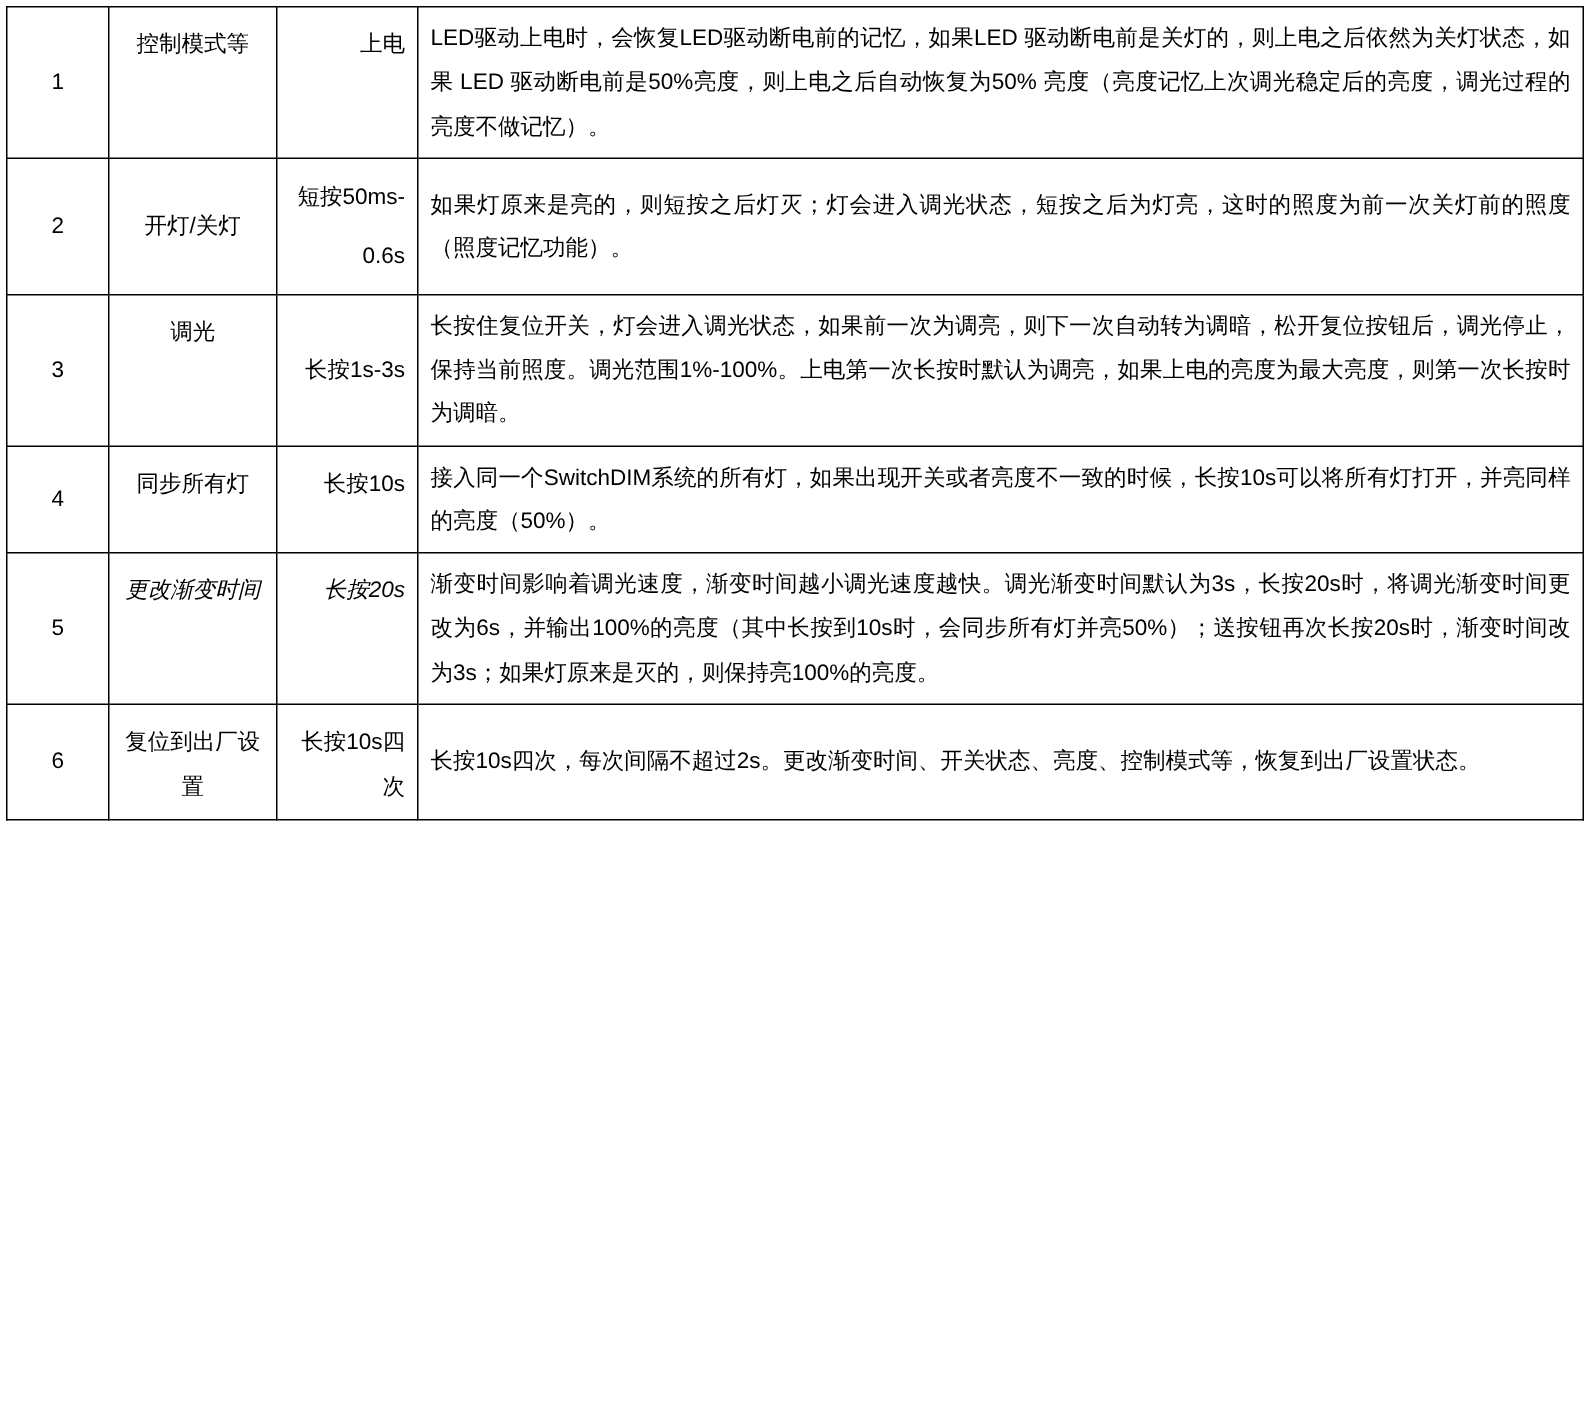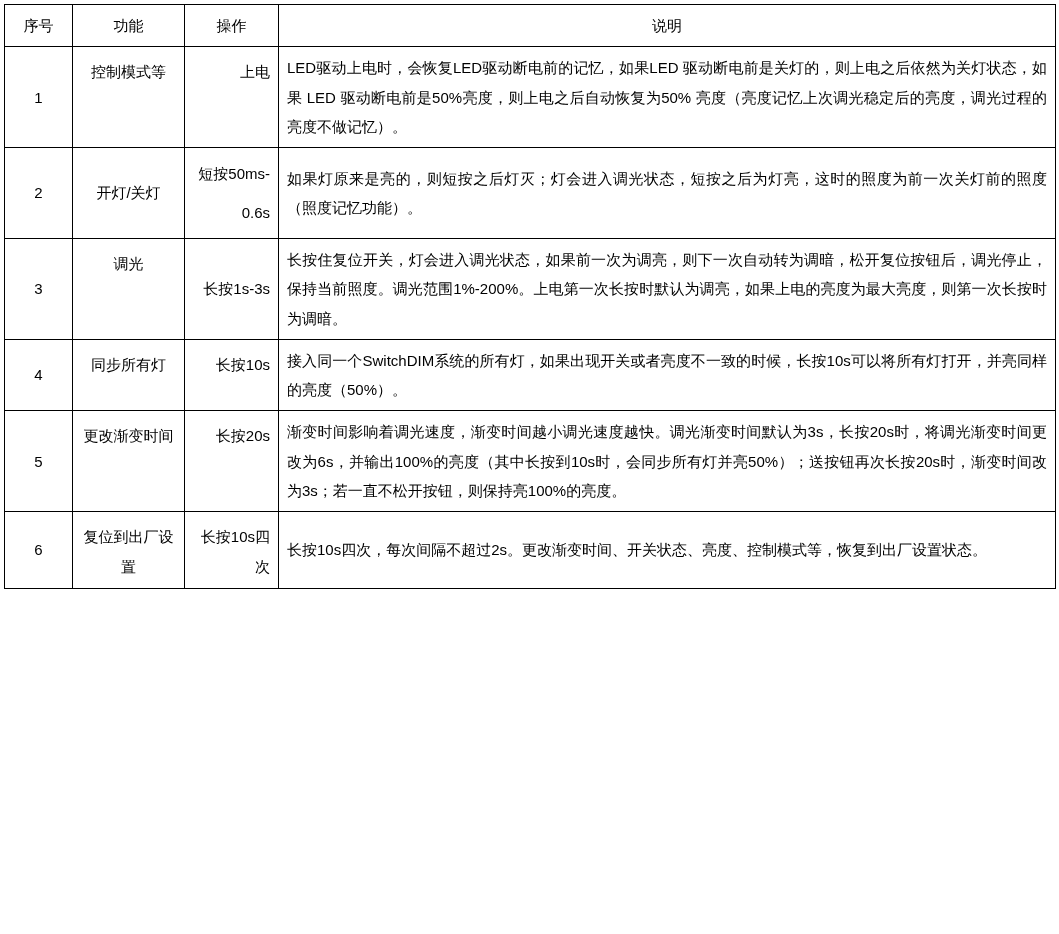--- a/index.html
+++ b/index.html
@@ -61,21 +61,21 @@
     text-align: justify;
     vertical-align: top;
     padding-top: 10px;
     padding-left: 12px;
     padding-right: 12px;
     line-height: 2.1;
   }
   
   tr.r1 td.col-func, tr.r1 td.col-oper { vertical-align: top; padding-top: 10px; }
   tr.r4 td.col-func, tr.r4 td.col-oper { vertical-align: top; padding-top: 10px; }
-  tr.r5 td.col-func, tr.r5 td.col-oper { vertical-align: top; padding-top: 10px; }
+  tr.r5 td.col-func, tr.r5 td.col-oper { vertical-align: top; padding-top: 10px; font-style: italic; }
   tr.r6 td.col-func, tr.r6 td.col-oper { vertical-align: top; padding-top: 10px; }
   tr.r2 td.col-oper { vertical-align: middle; line-height: 2.6; margin-left: 26px; }
   tr.r2 td.col-func { vertical-align: middle; }
   tr.r3 td.col-oper { vertical-align: middle; line-height: 2.6; }
   tr.r3 td.col-func { vertical-align: top; padding-top: 10px; }
   tr.r4 td.col-func { line-height: 2.0; }
   tr.r5 td.col-func { line-height: 2.0; }
   tr.r6 td.col-func { line-height: 2.0; }
   tr.r6 td.col-oper { line-height: 2.0; }
 </style>
@@ -84,60 +84,54 @@
 
 <div class="doc">
   <table class="spec-table">
     <colgroup>
       <col class="c-no">
       <col class="c-func">
       <col class="c-oper">
       <col class="c-desc">
     </colgroup>
     <tbody>
-      <tr class="th-row">
-        <td>序号</td>
-        <td>功能</td>
-        <td>操作</td>
-        <td>说明</td>
-      </tr>
 
       <tr class="r1">
         <td class="col-no">1</td>
         <td class="col-func">控制模式等</td>
         <td class="col-oper">上电</td>
         <td class="col-desc">LED驱动上电时，会恢复LED驱动断电前的记忆，如果LED 驱动断电前是关灯的，则上电之后依然为关灯状态，如果 LED 驱动断电前是50%亮度，则上电之后自动恢复为50% 亮度（亮度记忆上次调光稳定后的亮度，调光过程的亮度不做记忆）。</td>
       </tr>
 
       <tr class="r2">
         <td class="col-no">2</td>
         <td class="col-func">开灯/关灯</td>
         <td class="col-oper">短按50ms-0.6s</td>
         <td class="col-desc">如果灯原来是亮的，则短按之后灯灭；灯会进入调光状态，短按之后为灯亮，这时的照度为前一次关灯前的照度（照度记忆功能）。</td>
       </tr>
 
       <tr class="r3">
         <td class="col-no">3</td>
         <td class="col-func">调光</td>
         <td class="col-oper">长按1s-3s</td>
-        <td class="col-desc">长按住复位开关，灯会进入调光状态，如果前一次为调亮，则下一次自动转为调暗，松开复位按钮后，调光停止，保持当前照度。调光范围1%-200%。上电第一次长按时默认为调亮，如果上电的亮度为最大亮度，则第一次长按时为调暗。</td>
+        <td class="col-desc">长按住复位开关，灯会进入调光状态，如果前一次为调亮，则下一次自动转为调暗，松开复位按钮后，调光停止，保持当前照度。调光范围1%-100%。上电第一次长按时默认为调亮，如果上电的亮度为最大亮度，则第一次长按时为调暗。</td>
       </tr>
 
       <tr class="r4">
         <td class="col-no">4</td>
         <td class="col-func">同步所有灯</td>
         <td class="col-oper">长按10s</td>
         <td class="col-desc">接入同一个SwitchDIM系统的所有灯，如果出现开关或者亮度不一致的时候，长按10s可以将所有灯打开，并亮同样的亮度（50%）。</td>
       </tr>
 
       <tr class="r5">
         <td class="col-no">5</td>
         <td class="col-func">更改渐变时间</td>
         <td class="col-oper">长按20s</td>
-        <td class="col-desc">渐变时间影响着调光速度，渐变时间越小调光速度越快。调光渐变时间默认为3s，长按20s时，将调光渐变时间更改为6s，并输出100%的亮度（其中长按到10s时，会同步所有灯并亮50%）；送按钮再次长按20s时，渐变时间改为3s；若一直不松开按钮，则保持亮100%的亮度。</td>
+        <td class="col-desc">渐变时间影响着调光速度，渐变时间越小调光速度越快。调光渐变时间默认为3s，长按20s时，将调光渐变时间更改为6s，并输出100%的亮度（其中长按到10s时，会同步所有灯并亮50%）；送按钮再次长按20s时，渐变时间改为3s；如果灯原来是灭的，则保持亮100%的亮度。</td>
       </tr>
 
       <tr class="r6">
         <td class="col-no">6</td>
         <td class="col-func">复位到出厂设置</td>
         <td class="col-oper">长按10s四次</td>
         <td class="col-desc">长按10s四次，每次间隔不超过2s。更改渐变时间、开关状态、亮度、控制模式等，恢复到出厂设置状态。</td>
       </tr>
     </tbody>
   </table>

